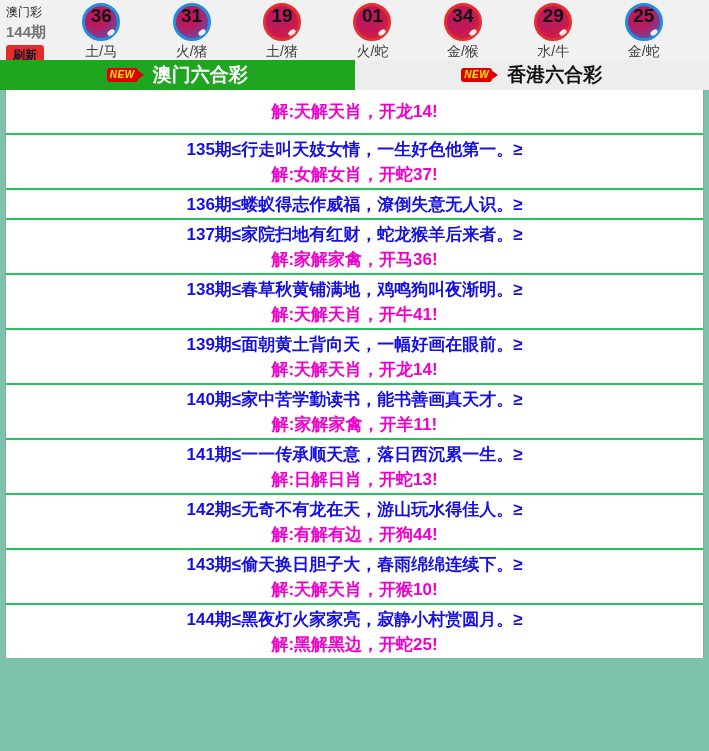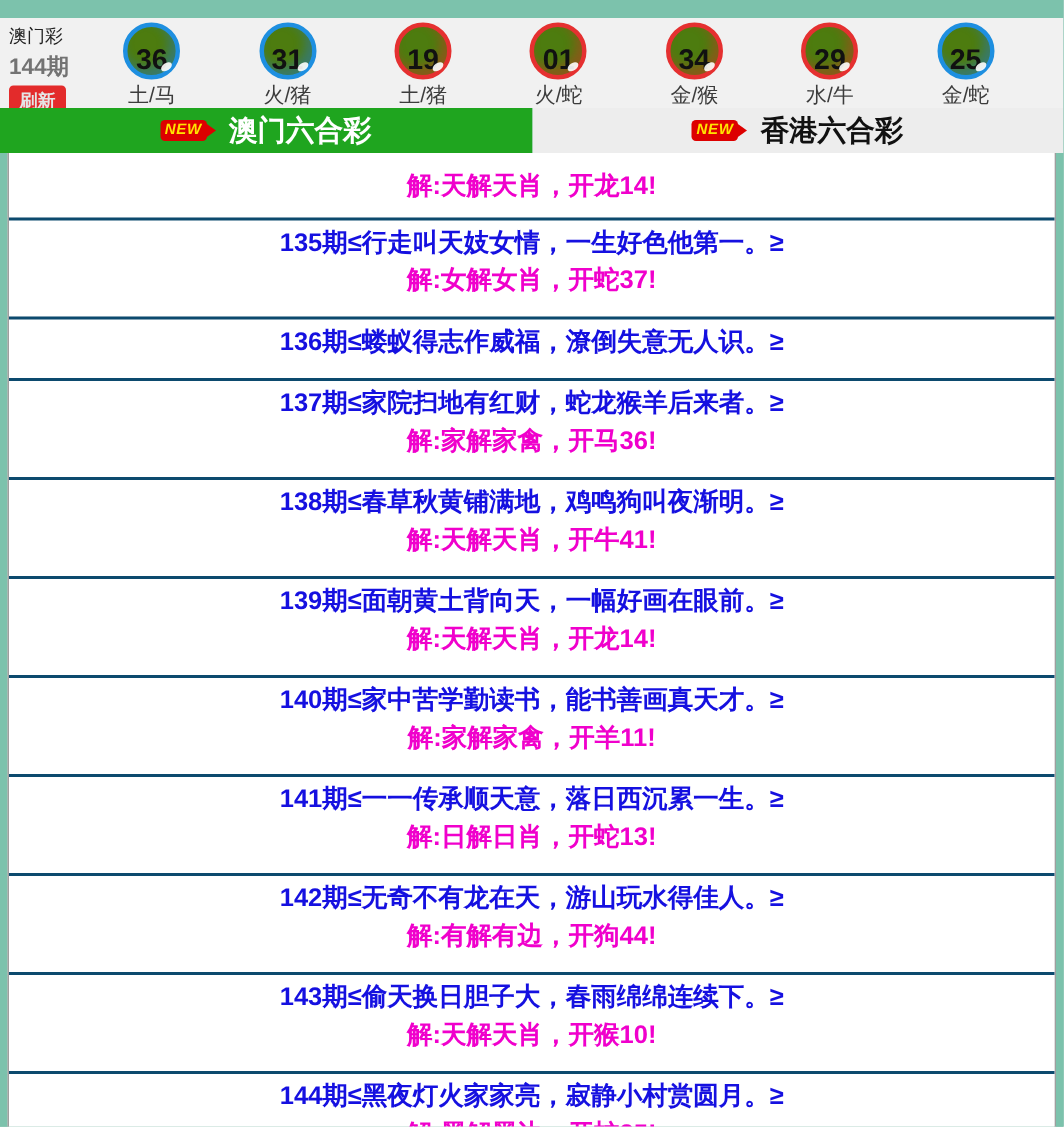--- a/index.html
+++ b/index.html
@@ -1,29 +1,29 @@
 <!DOCTYPE html>
 <html><head>
 <meta charset="utf-8">
 <style>
   * { margin:0; padding:0; box-sizing:border-box; }
   html,body { width:709px; height:751px; overflow:hidden;
     font-family:"Liberation Sans","DejaVu Sans",sans-serif; background:#7cc2ac; }
 
   
-  .header { height:60px; background:#f1f1f1; display:flex; align-items:stretch;margin-top:12px; }
+  .header { height:60px; background:#f1f1f1; display:flex; align-items:stretch; }
   .issue-block { width:52px; padding:4px 0 0 6px; display:flex; flex-direction:column; gap:2px; }
   .lname { font-size:12px; color:#222; }
   .issue { font-size:15px; font-weight:bold; color:#737373; }
-  .refresh { margin-top:1px; width:38px; background:#e32b2b; color:#e5e5e5; border:0;
+  .refresh { margin-top:1px; width:38px; background:#e32b2b; color:#0f172a; border:0;
     font-size:12px; font-weight:bold; padding:2px 0; border-radius:3px; cursor:pointer; }
   .balls { flex:1; display:flex; justify-content:space-around; align-items:flex-start; padding:3px 20px 0 4px; }
   .ball-item { display:flex; flex-direction:column; align-items:center; width:60px; }
-  .ball { width:38px; height:38px; border-radius:50%; background:#4d7c0f; position:relative;
-    display:flex; align-items:flex-end; justify-content:center; }
+  .ball { width:38px; height:38px; border-radius:50%; background:#be185d; position:relative;
+    display:flex; align-items:flex-start; justify-content:center; }
   .ball .num { font-size:19px; font-weight:bold; color:#111; line-height:1; }
   .ball-blue { border:3px solid #1e8fe0; box-shadow:inset -4px -5px 7px rgba(30,120,220,.45); }
   .ball-red  { border:3px solid #e53030; box-shadow:inset -4px -5px 7px rgba(225,40,40,.40); }
   .ball::after { content:""; position:absolute; right:2px; bottom:3px; width:8px; height:5px;
     background:#fff; border-radius:50%; transform:rotate(-35deg); opacity:.9; }
   .ball-label { margin-top:2px; font-size:14px; color:#3c3c3c; }
 
   
   .tabbar { height:30px; display:flex; }
   .tab { flex:1; display:flex; align-items:center; justify-content:center; gap:9px;
@@ -32,21 +32,21 @@
   .tab-inactive { background:#ededed; color:#111; }
   .new-badge { position:relative; background:#dd0000; color:#ffe400; font-size:10px;
     font-style:italic; font-weight:bold; line-height:14px; padding:0 3px; border-radius:3px;
     letter-spacing:.5px; margin-right:6px; }
   .new-badge::after { content:""; position:absolute; right:-6px; top:50%; margin-top:-5px;
     border-left:7px solid #dd0000; border-top:5px solid transparent; border-bottom:5px solid transparent; }
 
   
   .content-outer { padding:0 5px 8px 5px; background:#7cc2ac; }
   .rows { background:#e5e5e5; border-left:1px solid #9e9e9e; border-right:1px solid #9e9e9e; }
-  .row { border-top:2px solid #0c4a6e; padding:2px 0 12px; text-align:center; background:#fff; }
+  .row { border-top:2px solid #22c55e; padding:2px 0 1px; text-align:center; background:#fff; }
   .row.first { border-top:0; padding:9px 0 9px; }
   .riddle { font-size:17px; font-weight:bold; color:#1510e0; line-height:25px; }
   .solution { font-size:17px; font-weight:bold; color:#f000cc; line-height:25px; }
 </style>
 </head>
 <body>
 
 <div class="header">
   <div class="issue-block">
     <div class="lname">澳门彩</div>

